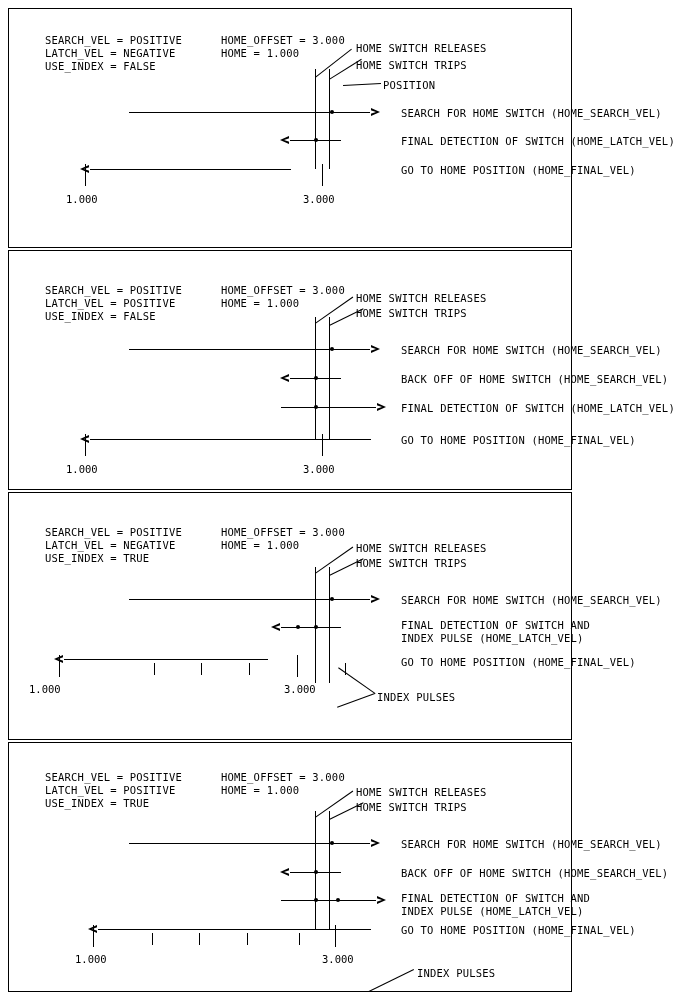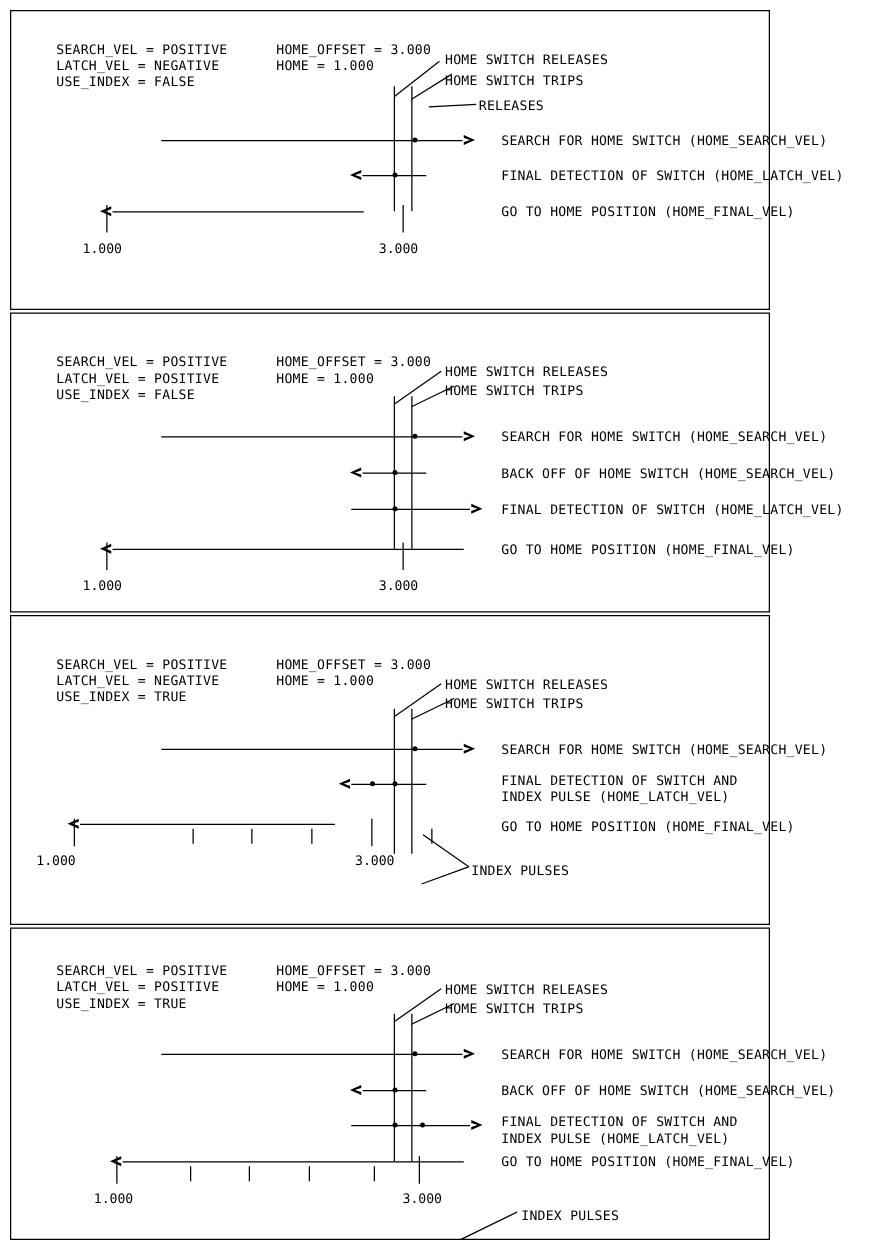--- a/index.html
+++ b/index.html
@@ -15,21 +15,21 @@
   }
   #page {
     position: relative;
     width: 700px;
     height: 1000px;
     box-sizing: border-box;
   }
   .panel {
     position: absolute;
     left: 8px;
-    width: 608px;
+    width: 564px;
     border: 1px solid #000;
     box-sizing: border-box;
     background: #fff;
     text-align: center;
   }
   .panel.p1 { top: 8px;   height: 240px; }
   .panel.p2 { top: 250px; height: 240px; }
   .panel.p3 { top: 492px; height: 248px; }
   .panel.p4 { top: 742px; height: 250px; }
 
@@ -118,21 +118,21 @@
 
   <div class="panel p1">
     <div class="txt" style="left:36px; top:25px;">SEARCH_VEL = POSITIVE</div>
     <div class="txt" style="left:36px; top:38px;">LATCH_VEL = NEGATIVE</div>
     <div class="txt" style="left:36px; top:51px;">USE_INDEX = FALSE</div>
     <div class="txt" style="left:212px; top:25px;">HOME_OFFSET = 3.000</div>
     <div class="txt" style="left:212px; top:38px;">HOME = 1.000</div>
 
     <div class="txt" style="left:347px; top:33px;">HOME SWITCH RELEASES</div>
     <div class="txt" style="left:347px; top:50px;">HOME SWITCH TRIPS</div>
-    <div class="txt" style="left:374px; top:70px;">RELEASES</div>
+    <div class="txt" style="left:374px; top:70px;">POSITION</div>
 
     <div class="lead" style="left:306px; top:68px; width:46px; transform:rotate(-38deg);"></div>
     <div class="lead" style="left:320px; top:70px; width:38px; transform:rotate(-32deg);"></div>
     <div class="lead" style="left:334px; top:76px; width:38px; transform:rotate(-3deg);"></div>
 
     <div class="vline" style="left:306px; top:60px; height:100px;"></div>
     <div class="vline" style="left:320px; top:60px; height:100px;"></div>
 
     <div class="hline" style="left:120px; top:103px; width:242px;"></div>
     <div class="arrow-r" style="left:362px; top:99px;"></div>

